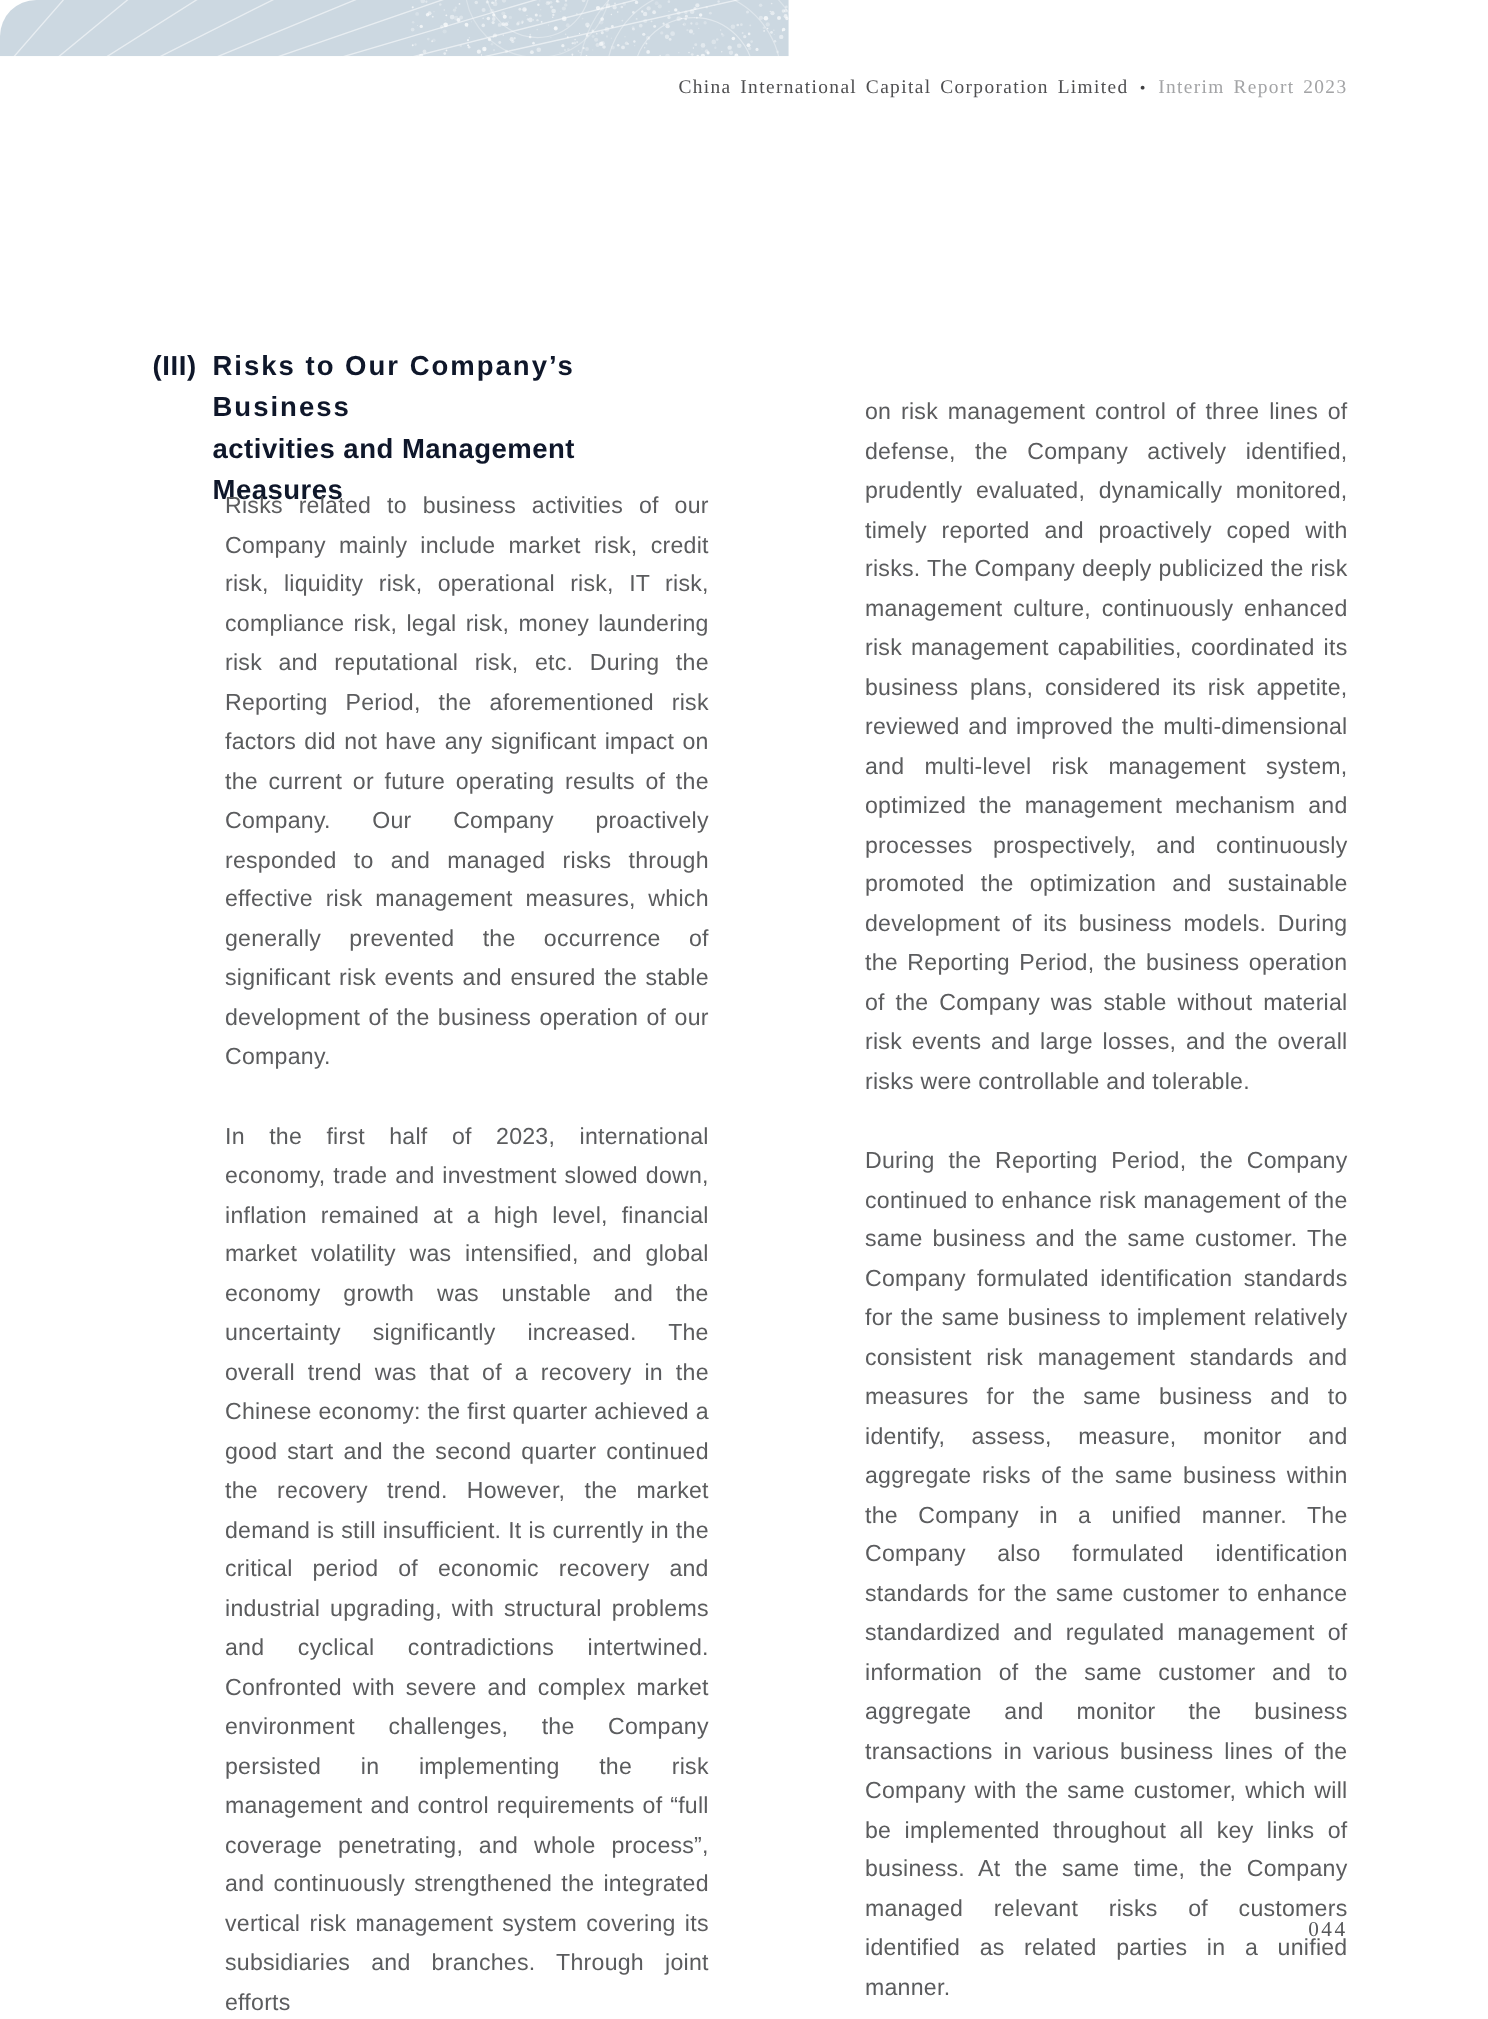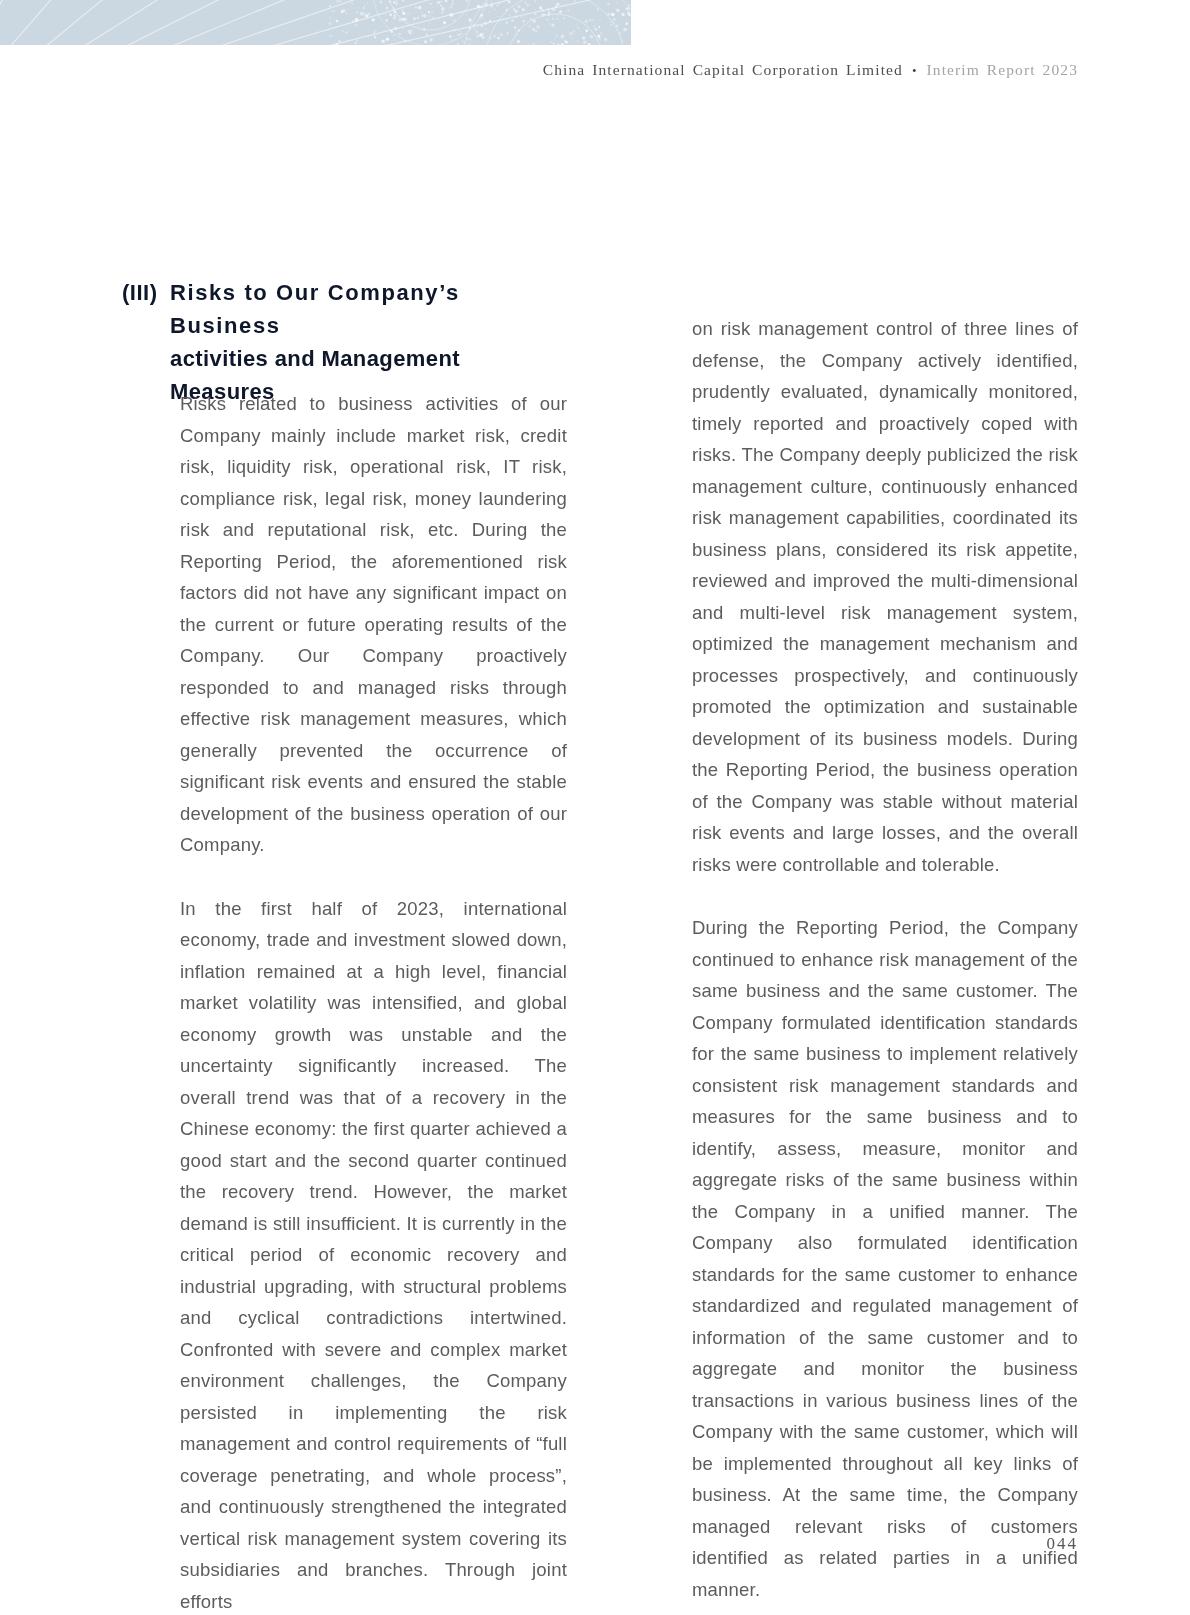--- a/index.html
+++ b/index.html
@@ -2,20 +2,21 @@
 <html><head>
 <meta charset="utf-8">
 <style>
   html,body{margin:0;padding:0;background:#ffffff;}
   .page{
     position:relative;
     width:1190px;height:1615px;
     background:#ffffff;
     overflow:hidden;
     font-family:"Liberation Sans",sans-serif;
+    border-radius:29px;
   }
   .banner{
     position:absolute;left:0;top:0;
     display:block;
   }
   .doc-header{
     position:absolute;top:61px;right:112px;
     font-family:"Liberation Serif",serif;
     font-size:15.5px;
     letter-spacing:1.1px;

